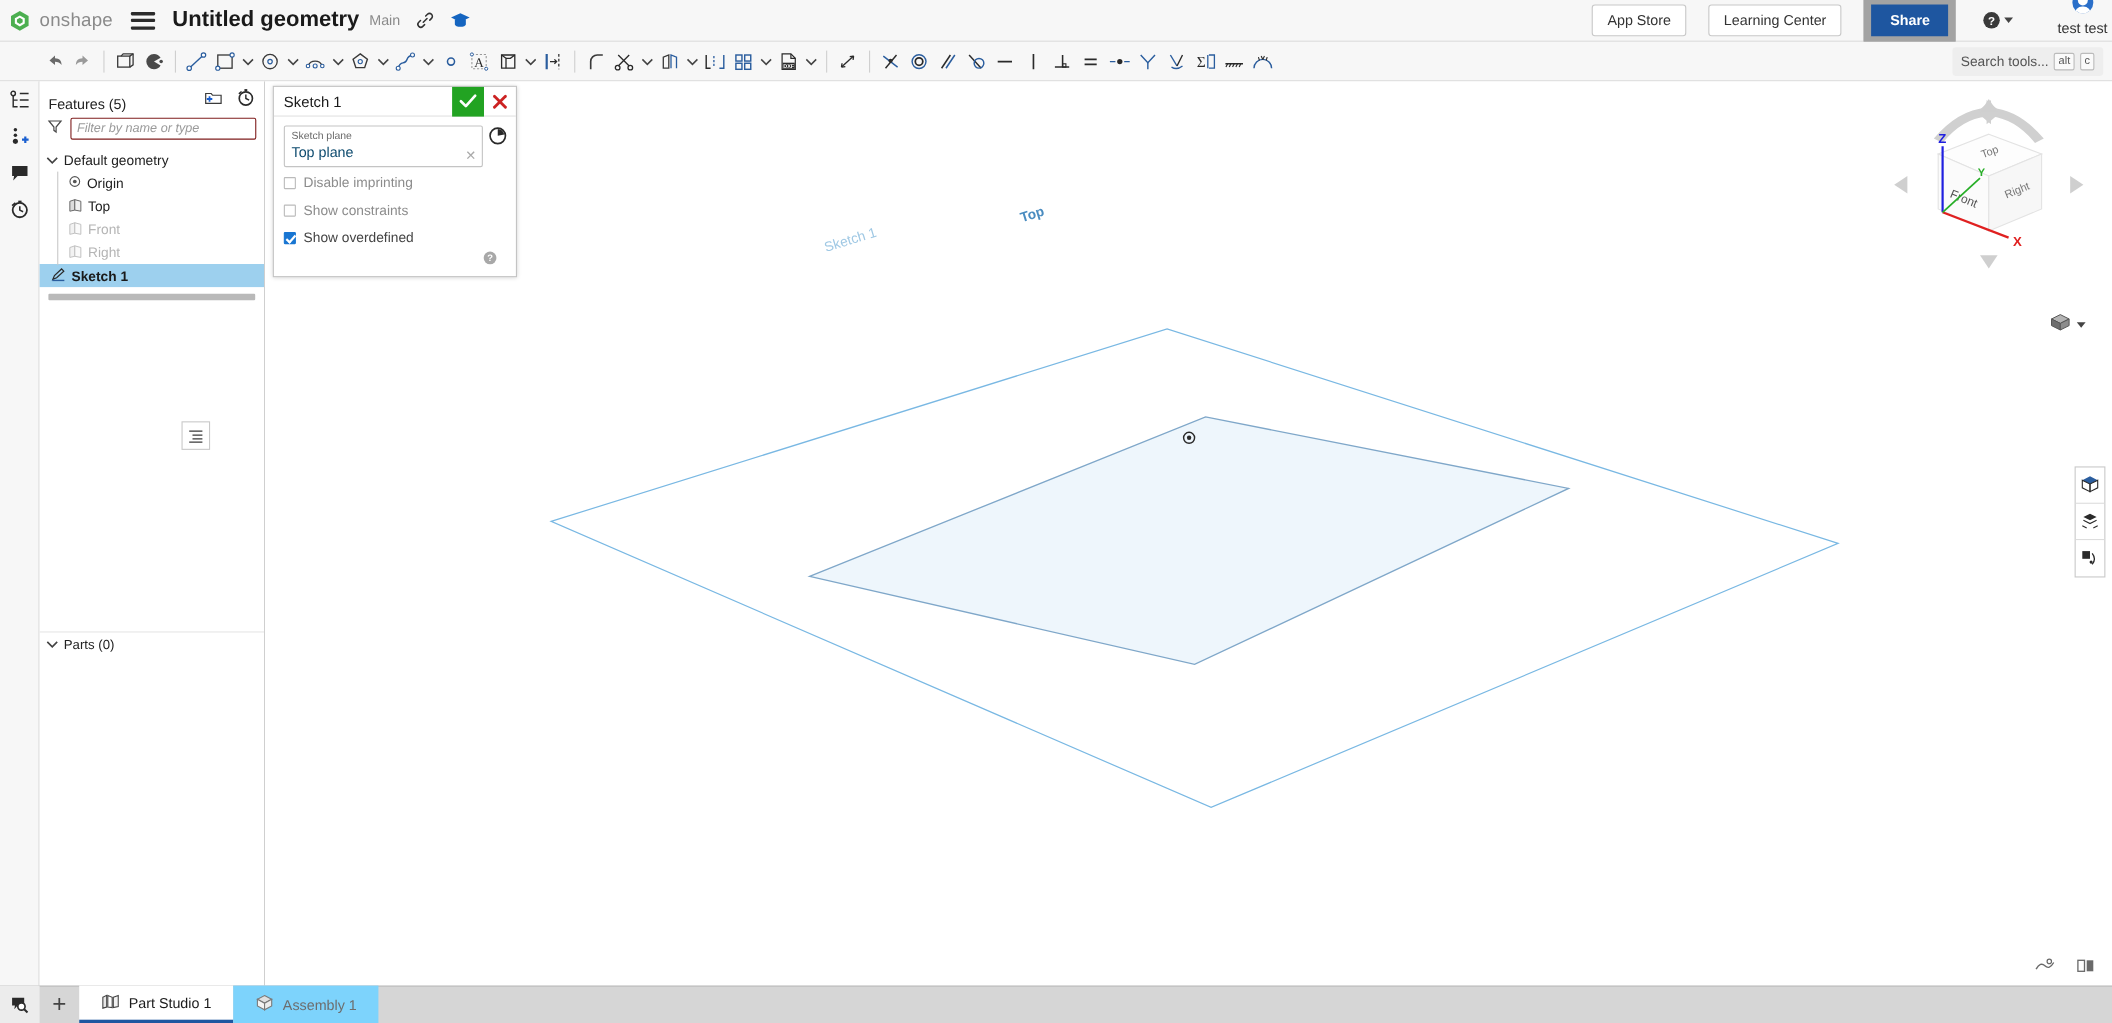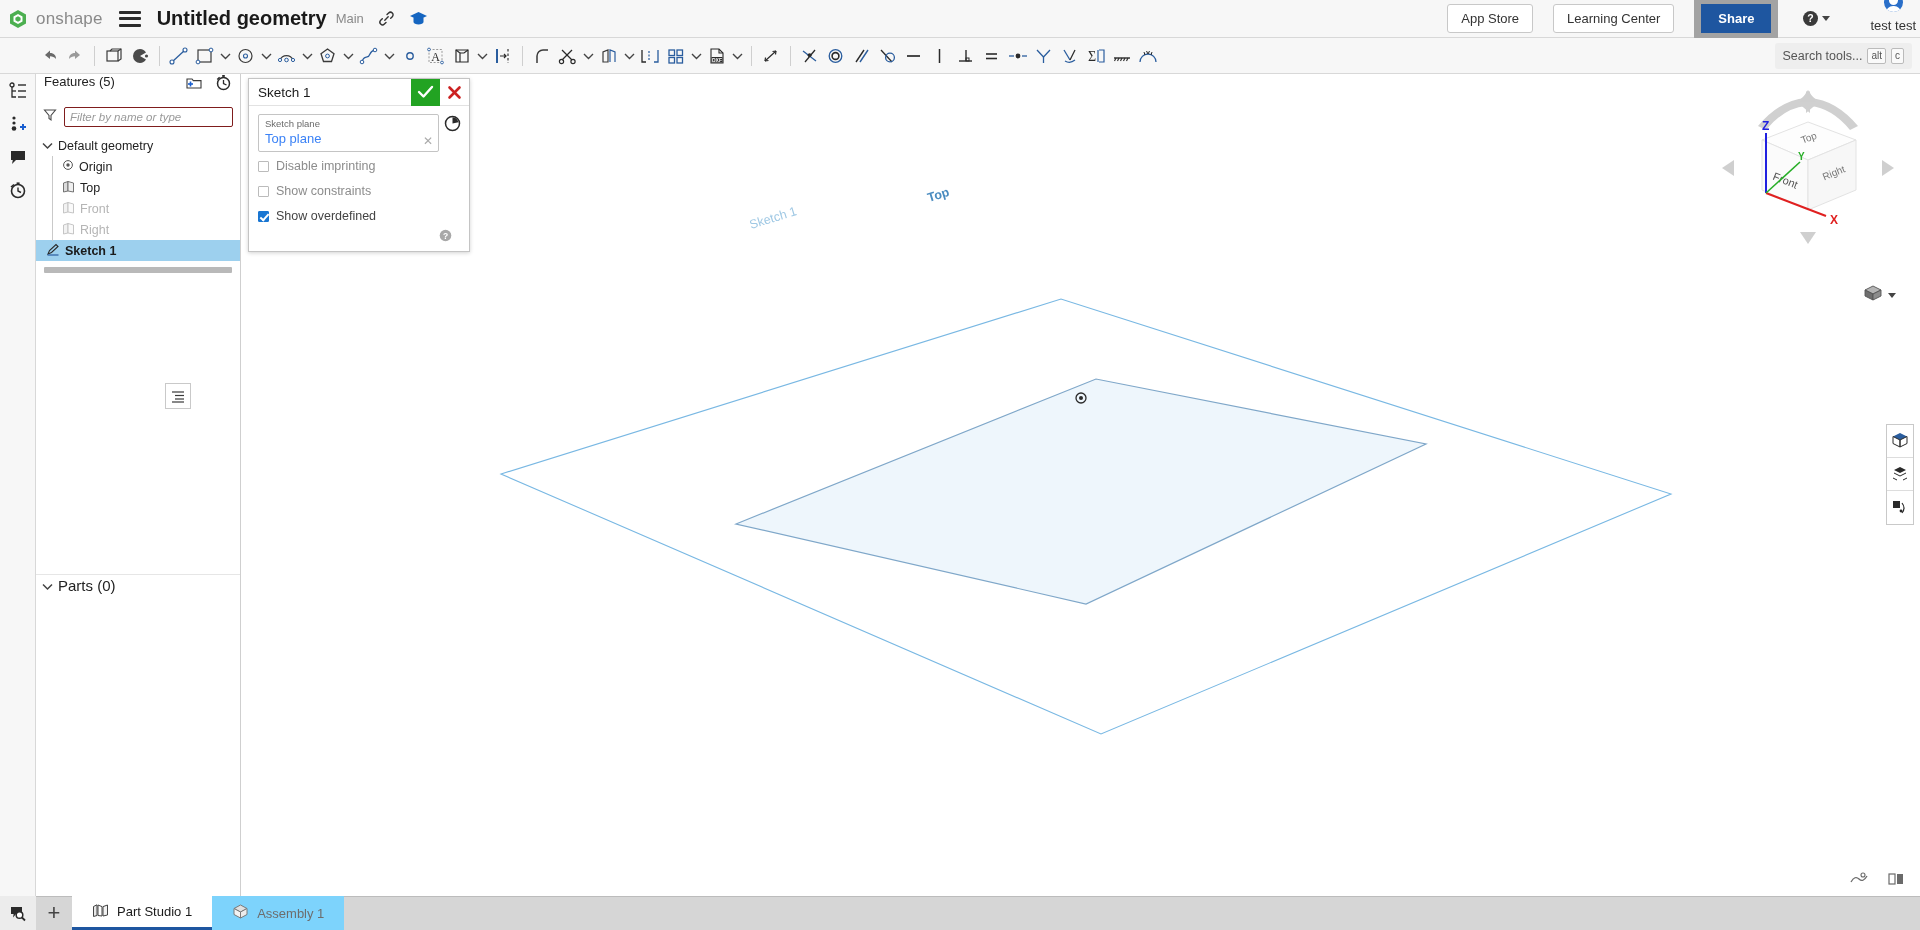--- a/index.html
+++ b/index.html
@@ -67,57 +67,57 @@
     position:absolute;left:0;top:74px;width:36px;height:856px;background:#f7f7f7;
     border-right:1px solid #d8d8d8;
   }
   .rail-ico{width:36px;height:33px;display:flex;align-items:center;justify-content:center;cursor:pointer;}
 
   
   .fpanel{
     position:absolute;left:36px;top:74px;width:205px;height:822px;background:#fff;
     border-right:1px solid #cfcfcf; display:flex;flex-direction:column;
   }
-  .fp-head{height:28px;display:flex;align-items:flex-start;padding:0 8px;gap:6px;}
+  .fp-head{height:28px;display:flex;align-items:flex-end;padding:0 8px;gap:6px;}
   .fp-title{font-size:13px;color:#222;font-weight:normal;}
   .fp-head-icons{margin-left:auto;display:flex;gap:13px;align-items:center;}
   .fp-filter{height:30px;display:flex;align-items:center;padding:0 7px;gap:7px;}
   .filter-input{
     flex:1;height:20px;border:1px solid #7f1d1d;border-radius:2px;font-size:11.5px;
     padding:0 5px;color:#333;font-family:"Liberation Sans",sans-serif;font-style:italic;
   }
   .filter-input::placeholder{color:#9a9a9a;font-style:italic;}
   .tree{font-size:12.5px;color:#222;padding-top:3px;position:relative;}
   .tnode{height:21px;display:flex;align-items:center;padding-left:6px;gap:5px;cursor:pointer;}
   .tnode.child{padding-left:26px;}
   .tnode.dim{color:#b5b5b5;}
   .tnode.sel{background:#9dd0ee;}
   .tnode.sel .tlbl{font-weight:bold;color:#1a1a1a;}
   .tlbl{white-space:nowrap;}
   .tree-rail{position:absolute;left:16px;top:24px;width:1px;height:85px;background:#c9c9c9;}
   .scrollstrip{height:6px;background:#b9b9b9;margin:6px 8px 0 8px;border-radius:1px;}
   .fp-parts{margin-top:auto;}
-  .parts-row{height:22px;display:flex;align-items:center;gap:5px;padding-left:6px;border-top:1px solid #e6e6e6;font-size:15px;color:#222;}
+  .parts-row{height:22px;display:flex;align-items:center;gap:5px;padding-left:6px;border-top:1px solid #e6e6e6;font-size:12px;color:#222;}
   .list-float{position:absolute;left:165px;top:383px;width:26px;height:26px;border:1px solid #c9c9c9;background:#fff;display:flex;align-items:center;justify-content:center;cursor:pointer;z-index:5;}
 
   
   .dialog{
     position:absolute;left:248px;top:78px;width:222px;background:#fff;
     border:1px solid #c4c4c4;box-shadow:0 1px 4px rgba(0,0,0,.18);z-index:20;
   }
   .dlg-head{height:27px;display:flex;align-items:center;border-bottom:1px solid #e2e2e2;}
   .dlg-title{font-size:13.5px;color:#1a1a1a;padding-left:9px;flex:1;}
   .dlg-ok{width:29px;height:27px;background:#22a322;display:flex;align-items:center;justify-content:center;cursor:pointer;}
   .dlg-cancel{width:29px;height:27px;display:flex;align-items:center;justify-content:center;cursor:pointer;}
   .dlg-body{padding:8px 9px 4px 9px;position:relative;}
   .field{
     border:1px solid #c4c4c4;border-radius:2px;padding:3px 6px 4px 6px;width:181px;position:relative;background:#fff;
   }
   .field-lbl{font-size:9.5px;color:#6a6a6a;line-height:12px;}
-  .field-val{font-size:13px;color:#3b82f6;line-height:17px;}
+  .field-val{font-size:13px;color:#0c4a6e;line-height:17px;}
   .field-x{position:absolute;right:5px;bottom:4px;font-size:12px;color:#aaa;cursor:pointer;line-height:12px;}
   .hist-ico{position:absolute;right:8px;top:9px;cursor:pointer;}
   .cbrow{display:flex;align-items:center;gap:7px;height:22px;margin-top:3px;}
   .cbrow .cblbl{font-size:12.5px;color:#8c8c8c;}
   .cbrow.on .cblbl{color:#444;}
   .cbox{width:11px;height:11px;border:1px solid #bbb;background:#fff;border-radius:1px;flex:none;cursor:pointer;}
   .cbox.checked{background:#1976d2;border-color:#1976d2;position:relative;}
   .cbox.checked::after{content:"";position:absolute;left:3px;top:0px;width:3px;height:7px;border:solid #fff;border-width:0 2px 2px 0;transform:rotate(42deg);}
   .dlg-foot{height:20px;display:flex;justify-content:flex-end;align-items:center;padding-right:8px;}
 

